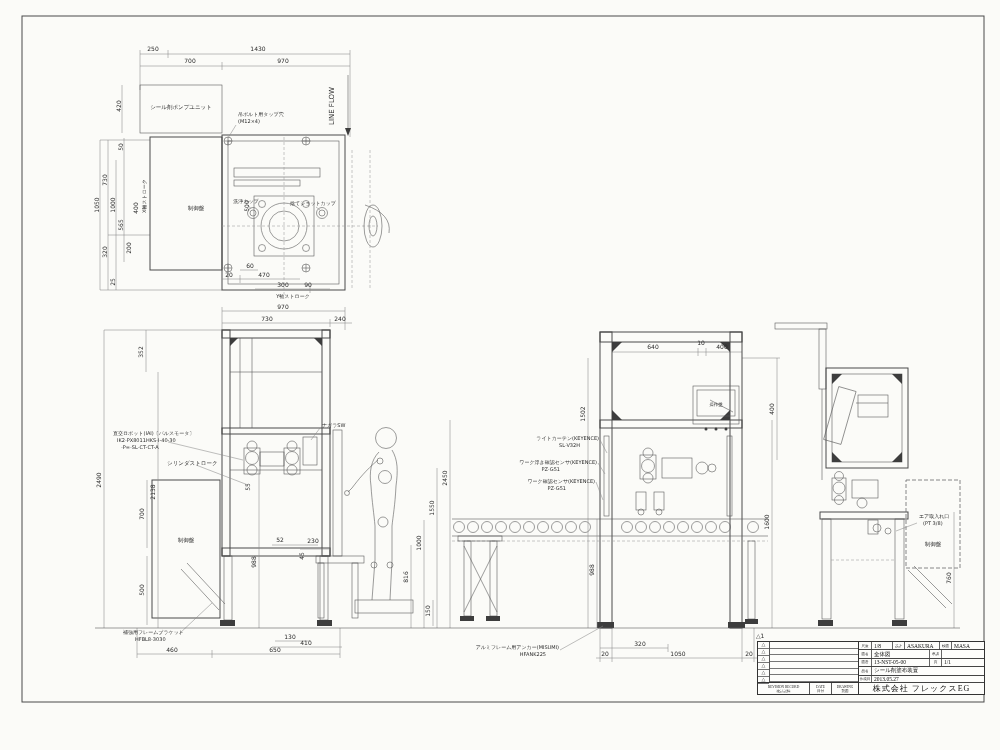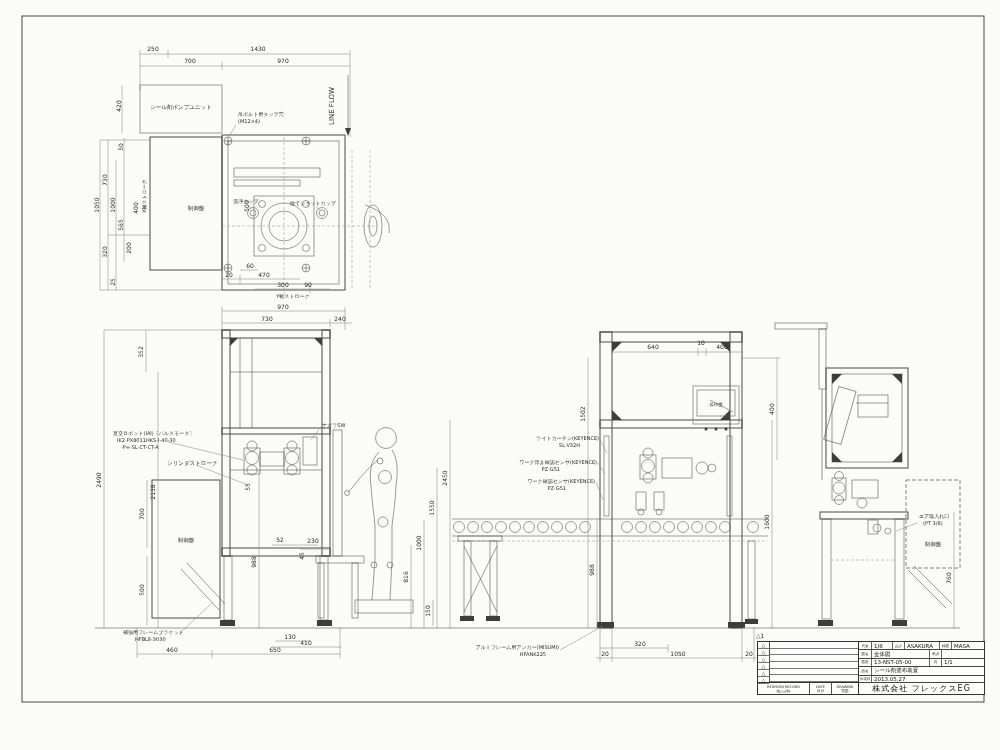--- a/index.html
+++ b/index.html
@@ -12,21 +12,21 @@
   .dm{stroke:#8a8a8a;stroke-width:.55;fill:none}
   .dsh{stroke:#9a9a9a;stroke-width:.55;fill:none;stroke-dasharray:3 2}
   .dshf{stroke:#6a6a6a;stroke-width:.8;fill:none;stroke-dasharray:4 2}
   .blk{fill:#3d3d3d;stroke:none}
   text{fill:#2b2b2b}
   .t6{font-size:6px}.t5{font-size:5px}.t55{font-size:5.5px}.t45{font-size:4.5px}.t7{font-size:7px}
   .mid{text-anchor:middle}.end{text-anchor:end}
   
   .tb{position:absolute;left:757px;top:641px;width:228px;height:54px;border:1px solid #333;
       display:flex;background:#fdfdfb;box-sizing:border-box;}
-  .tb *{box-sizing:border-box;}
+  .tb *{box-sizing:border-box;font-family:Liberation Serif, serif;}
   .tb-rev{width:101px;border-right:1px solid #333;position:relative;}
   .tb-tri{position:absolute;left:0;top:0;bottom:12px;width:12px;border-right:1px solid #555;
           display:flex;flex-direction:column;}
   .tb-tri div{flex:1;border-bottom:1px solid #777;font-size:5px;line-height:6px;text-align:center;color:#333;}
   .tb-rows{position:absolute;left:12px;right:0;top:0;bottom:12px;display:flex;flex-direction:column;}
   .tb-rows div{flex:1;border-bottom:1px solid #777;}
   .tb-revhead{position:absolute;left:0;right:0;bottom:0;height:12px;border-top:1px solid #333;display:flex;}
   .tb-revhead .c{border-right:1px solid #555;display:flex;flex-direction:column;align-items:center;
                  justify-content:center;font-size:3.5px;line-height:4px;color:#222;}
   .tb-main{flex:1;display:flex;flex-direction:column;}

